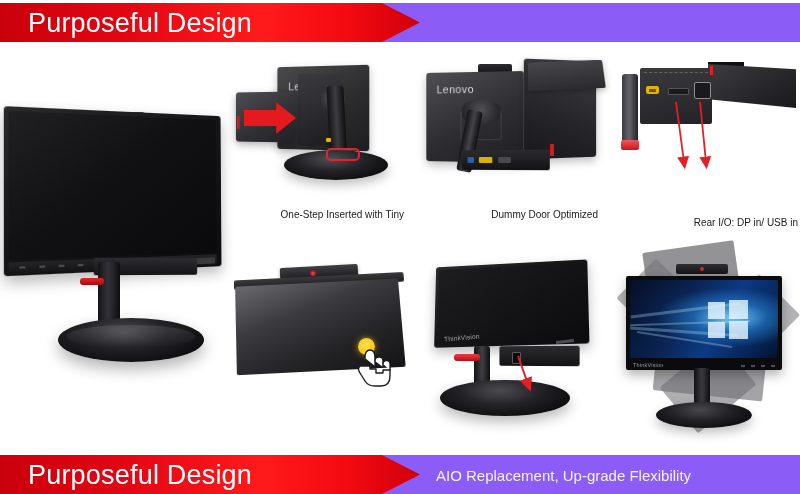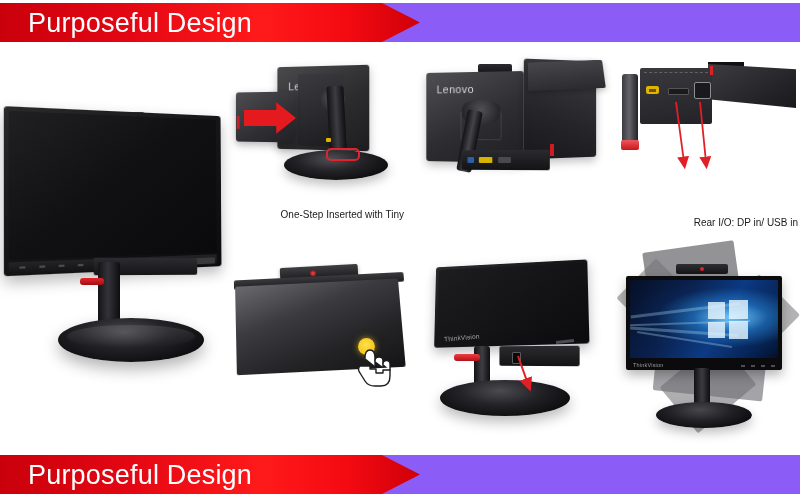--- a/index.html
+++ b/index.html
@@ -394,20 +394,21 @@
         <div class="door"></div>
         <div class="hinge"></div>
         <div class="armA"></div>
         <div class="iobar">
           <span class="p1"></span>
           <span class="p2"></span>
           <span class="p3"></span>
         </div>
         <div class="redtab"></div>
       </div>
+      <div class="cap cap1">Dummy Door Optimized</div>
     </div>
 
     <div class="cell c2">
       <div class="art">
         <div class="bar">
           <span class="redfoot"></span>
         </div>
         <div class="wing2"></div>
         <div class="wing"></div>
         <div class="panel">
@@ -511,15 +512,16 @@
         <div class="base"></div>
       </div>
 
     </div>
 
   </div>
 
   <div class="banner bottom">
     <div class="red"></div>
     <div class="title">Purposeful Design</div>
+    <div class="subtitle">AIO Replacement, Up-grade Flexibility</div>
   </div>
 
 </div>
 
 </body></html>

